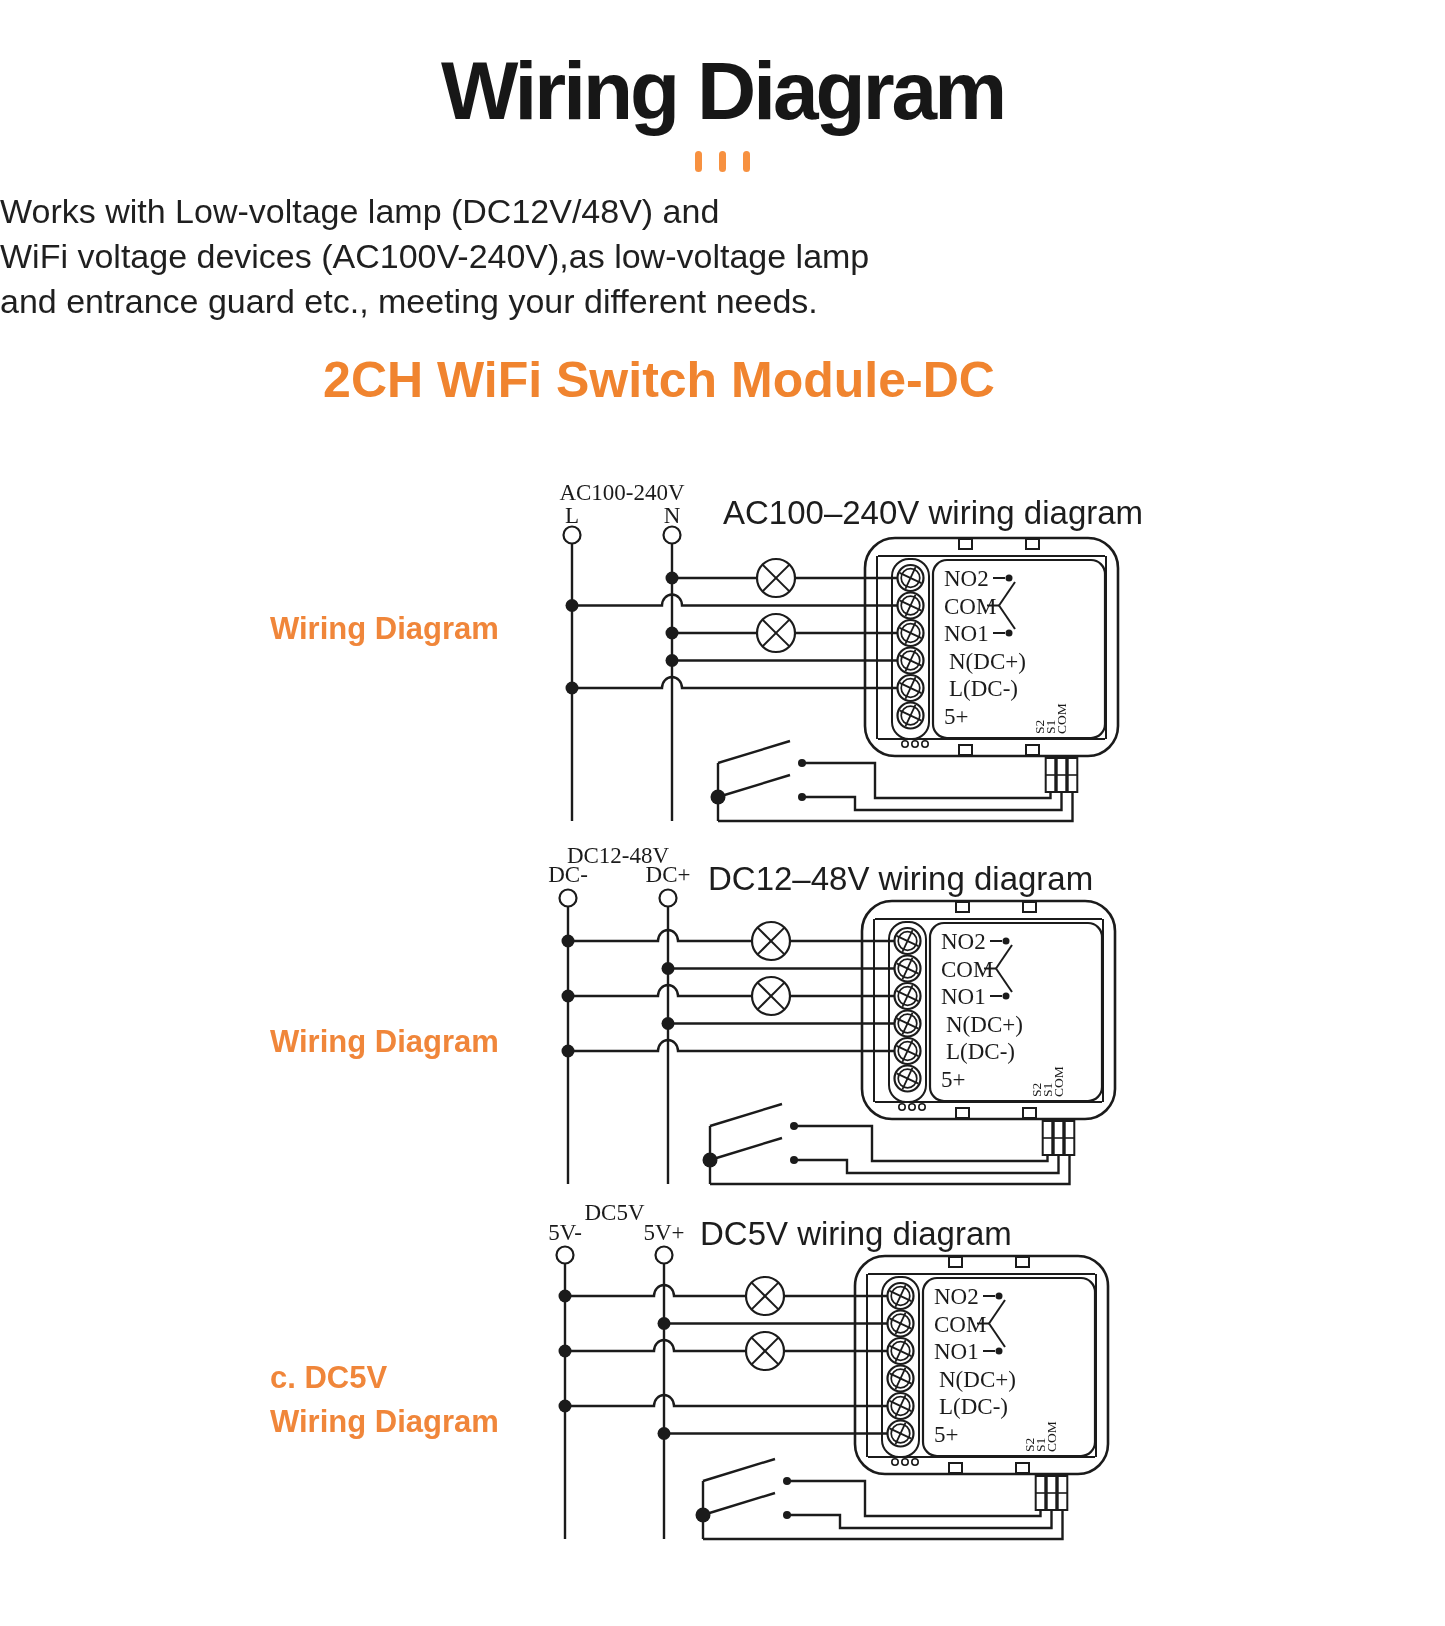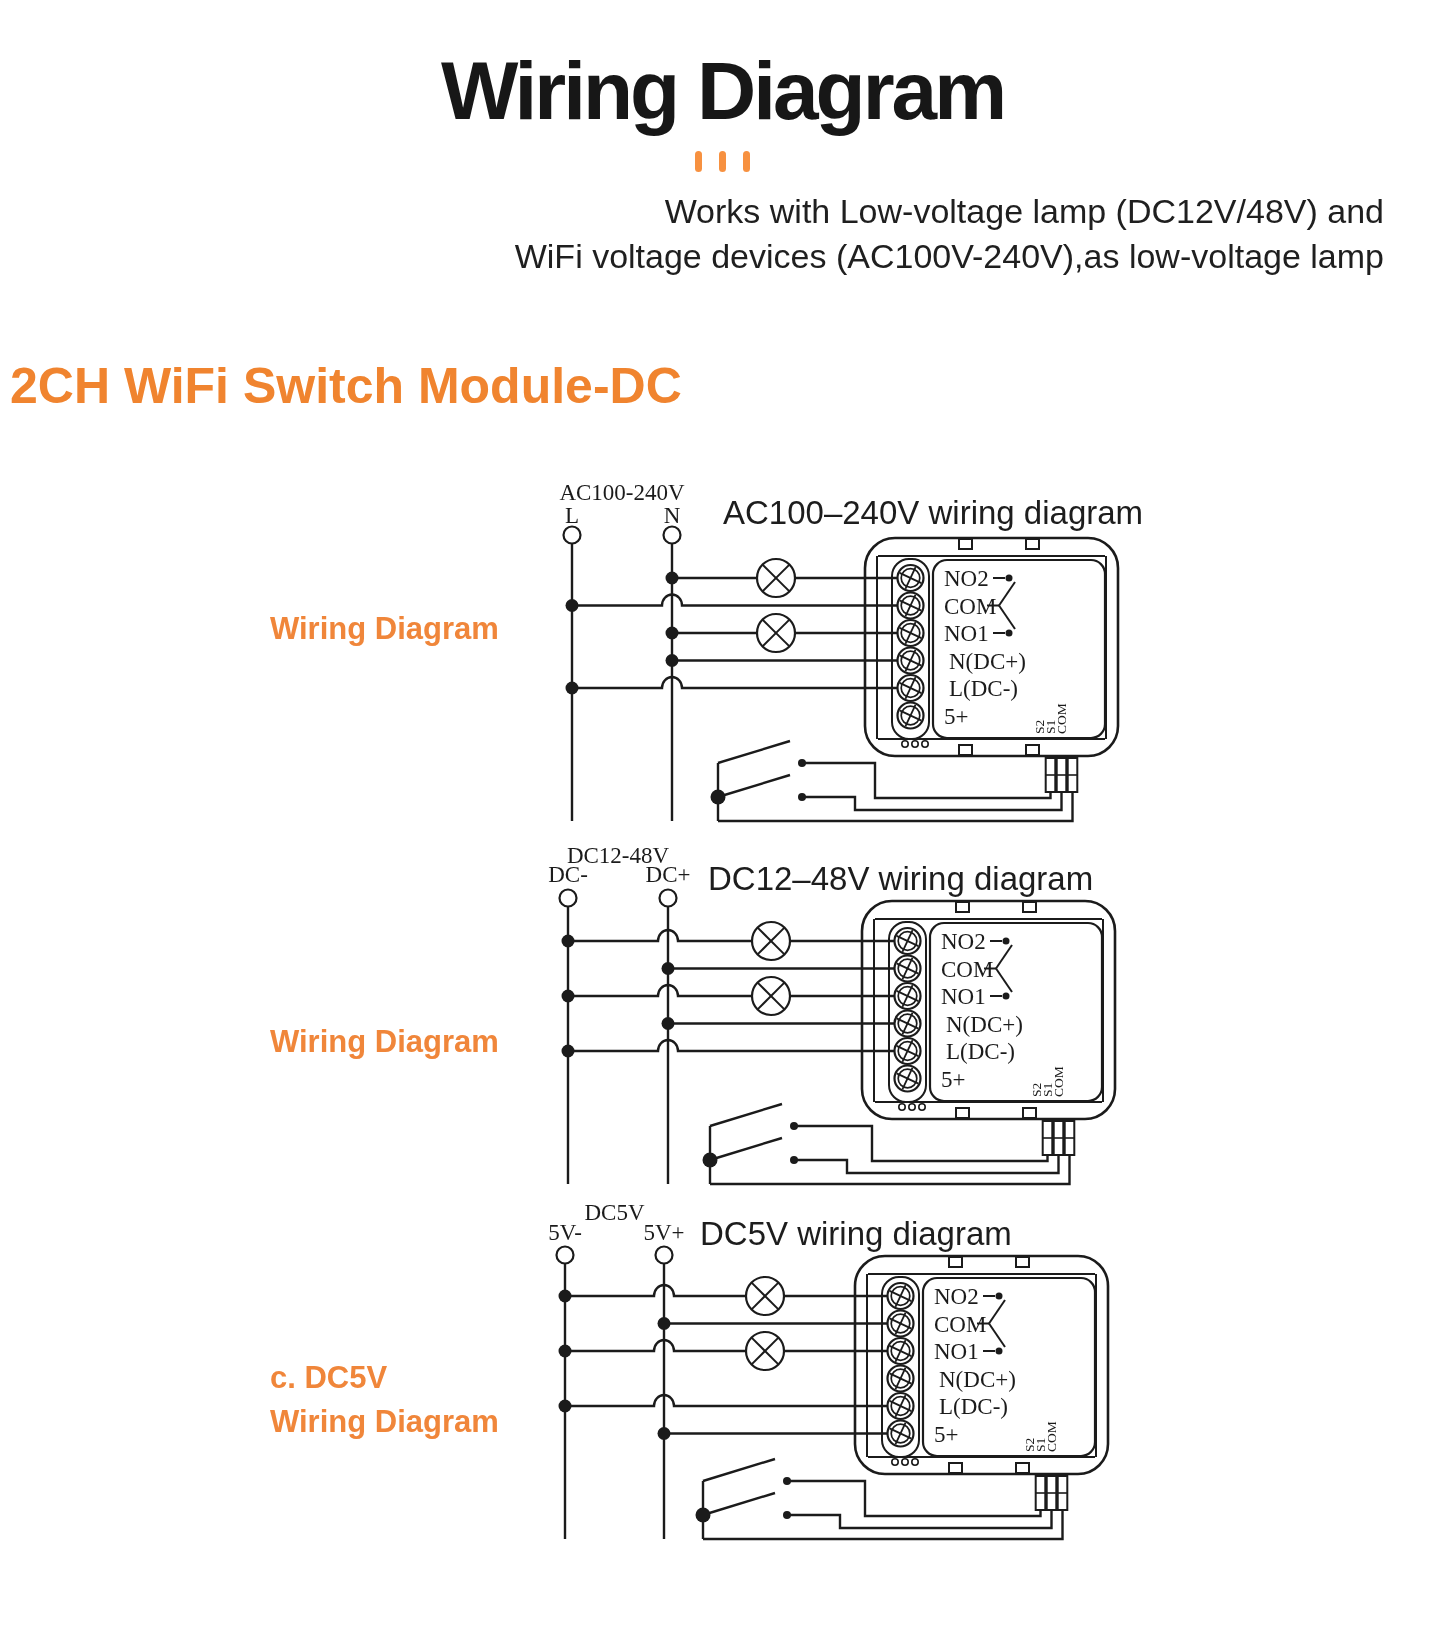--- a/index.html
+++ b/index.html
@@ -3,23 +3,23 @@
 <meta charset="utf-8">
 <style>
   html,body{margin:0;padding:0;background:#ffffff;}
   .page{position:relative;width:1445px;height:1626px;background:#fff;overflow:hidden;
         font-family:"Liberation Sans",sans-serif;padding-left:44px;}
   .page-title{position:absolute;top:44px;left:0;width:1445px;margin:0;text-align:center;
         font-size:82px;font-weight:700;letter-spacing:-3px;color:#171717;}
   .dashes{position:absolute;top:151px;left:0;width:1445px;text-align:center;}
   .dashes span{display:inline-block;width:7px;height:21px;border-radius:4px;margin:0 8.5px;
         background:#f79140;}
-  .desc{position:absolute;top:189px;left:0;width:1384px;text-align:right;
+  .desc{position:absolute;top:189px;left:0;width:1384px;text-align:left;
         font-size:34px;line-height:45px;color:#1f1f1f;}
-  .subtitle{position:absolute;top:347px;left:0;width:1310px;margin:10px;
+  .subtitle{position:absolute;top:347px;left:0;width:1310px;margin:4px;text-align:center;
         font-size:50px;font-weight:700;color:#f0842f;}
   .side-label{position:absolute;left:270px;font-size:31px;line-height:44px;font-weight:700;
         color:#f0863a;}
   #wiring-svg{position:absolute;left:0;top:0;}
   .t-serif{font-family:"Liberation Serif","DejaVu Serif",serif;fill:#1b1b1b;}
   .t-sans{font-family:"Liberation Sans",sans-serif;fill:#1d1d1d;}
 </style>
 </head>
 <body>
 
@@ -27,20 +27,21 @@
 
   <h1 class="page-title">Wiring Diagram</h1>
 
   <div class="dashes">
     <span></span><span></span><span></span>
   </div>
 
   <div class="desc">
     <div>Works with Low-voltage lamp (DC12V/48V) and</div>
     <div>WiFi voltage devices (AC100V-240V),as low-voltage lamp</div>
+    <div>and entrance guard etc., meeting your different needs.</div>
   </div>
 
   <h2 class="subtitle">2CH WiFi Switch Module-DC</h2>
 
   <div class="side-label" style="top:607px">
     <div>Wiring Diagram</div>
   </div>
   <div class="side-label" style="top:1020px">
     <div>Wiring Diagram</div>
   </div>

